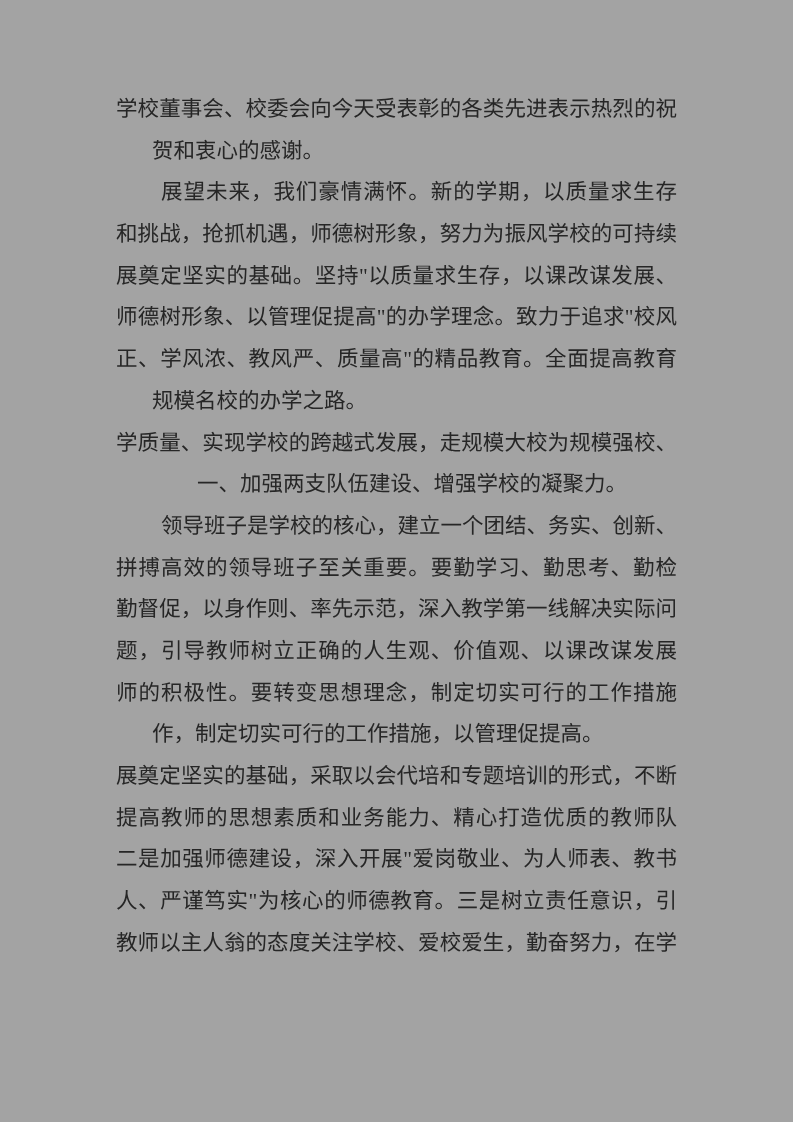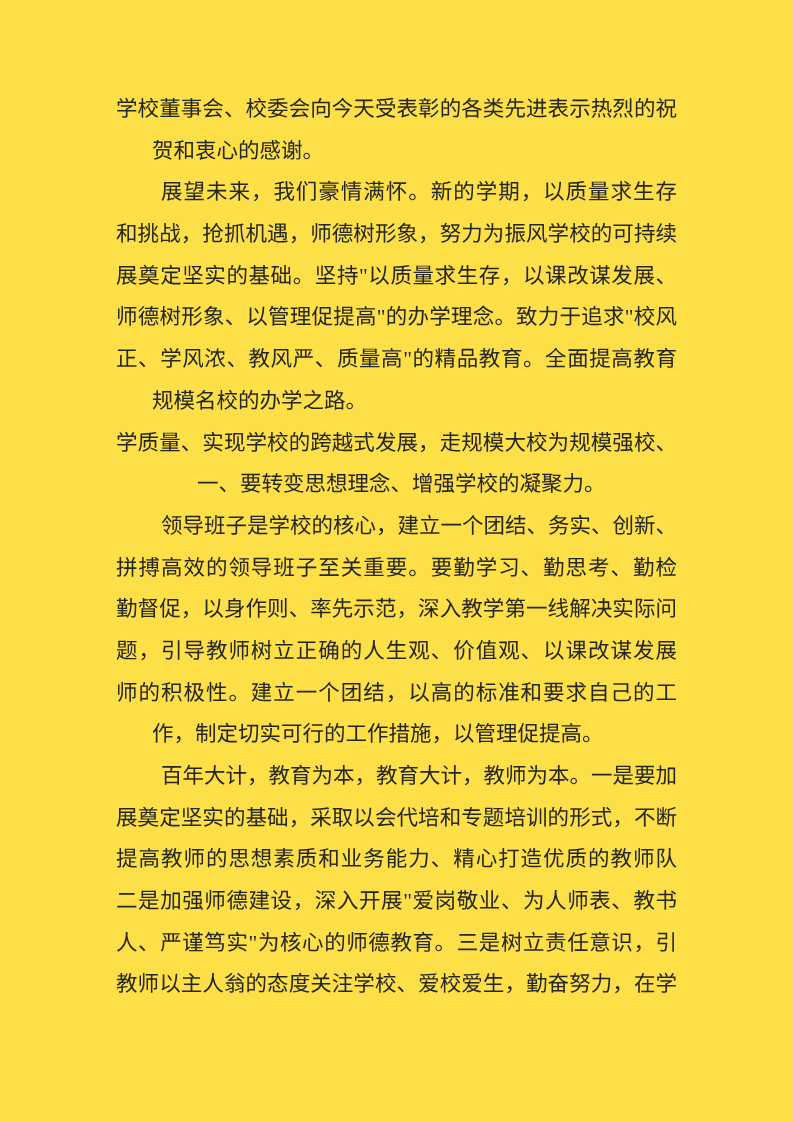--- a/index.html
+++ b/index.html
@@ -4,21 +4,21 @@
 <style>
   html, body {
     margin: 0;
     padding: 0;
     background: #ffffff;
   }
   .page {
     position: relative;
     width: 793px;
     height: 1122px;
-    background: #fde047;
+    background: #a3a3a3;
     overflow: hidden;
     box-sizing: border-box;
     font-family: "Liberation Serif", "DejaVu Serif", serif;
   }
   .doc-body {
     position: absolute;
     left: 116px;
     top: 89px;
     width: 561px;
     color: #262626;
@@ -59,32 +59,31 @@
       <div class="paragraph">
         <div class="line indent">展望未来，我们豪情满怀。新的学期，以质量求生存</div>
         <div class="line">和挑战，抢抓机遇，师德树形象，努力为振风学校的可持续发</div>
         <div class="line">展奠定坚实的基础。坚持"以质量求生存，以课改谋发展、以</div>
         <div class="line">师德树形象、以管理促提高"的办学理念。致力于追求"校风</div>
         <div class="line">正、学风浓、教风严、质量高"的精品教育。全面提高教育教</div>
         <div class="line para-end">规模名校的办学之路。</div>
         <div class="line">学质量、实现学校的跨越式发展，走规模大校为规模强校、</div>
       </div>
       <div class="paragraph">
-        <div class="line indent para-end">一、要转变思想理念、增强学校的凝聚力。</div>
+        <div class="line indent para-end">一、加强两支队伍建设、增强学校的凝聚力。</div>
       </div>
       <div class="paragraph">
         <div class="line indent">领导班子是学校的核心，建立一个团结、务实、创新、</div>
         <div class="line">拼搏高效的领导班子至关重要。要勤学习、勤思考、勤检查、</div>
         <div class="line">勤督促，以身作则、率先示范，深入教学第一线解决实际问</div>
         <div class="line">题，引导教师树立正确的人生观、价值观、以课改谋发展</div>
-        <div class="line">师的积极性。建立一个团结，以高的标准和要求自己的工</div>
+        <div class="line">师的积极性。要转变思想理念，制定切实可行的工作措施</div>
         <div class="line para-end">作，制定切实可行的工作措施，以管理促提高。</div>
       </div>
       <div class="paragraph">
-        <div class="line indent">百年大计，教育为本，教育大计，教师为本。一是要加</div>
         <div class="line">展奠定坚实的基础，采取以会代培和专题培训的形式，不断</div>
         <div class="line">提高教师的思想素质和业务能力、精心打造优质的教师队伍。</div>
         <div class="line">二是加强师德建设，深入开展"爱岗敬业、为人师表、教书育</div>
         <div class="line">人、严谨笃实"为核心的师德教育。三是树立责任意识，引导</div>
         <div class="line">教师以主人翁的态度关注学校、爱校爱生，勤奋努力，在学</div>
       </div>
     </div>
 </div>
 
 </body></html>

